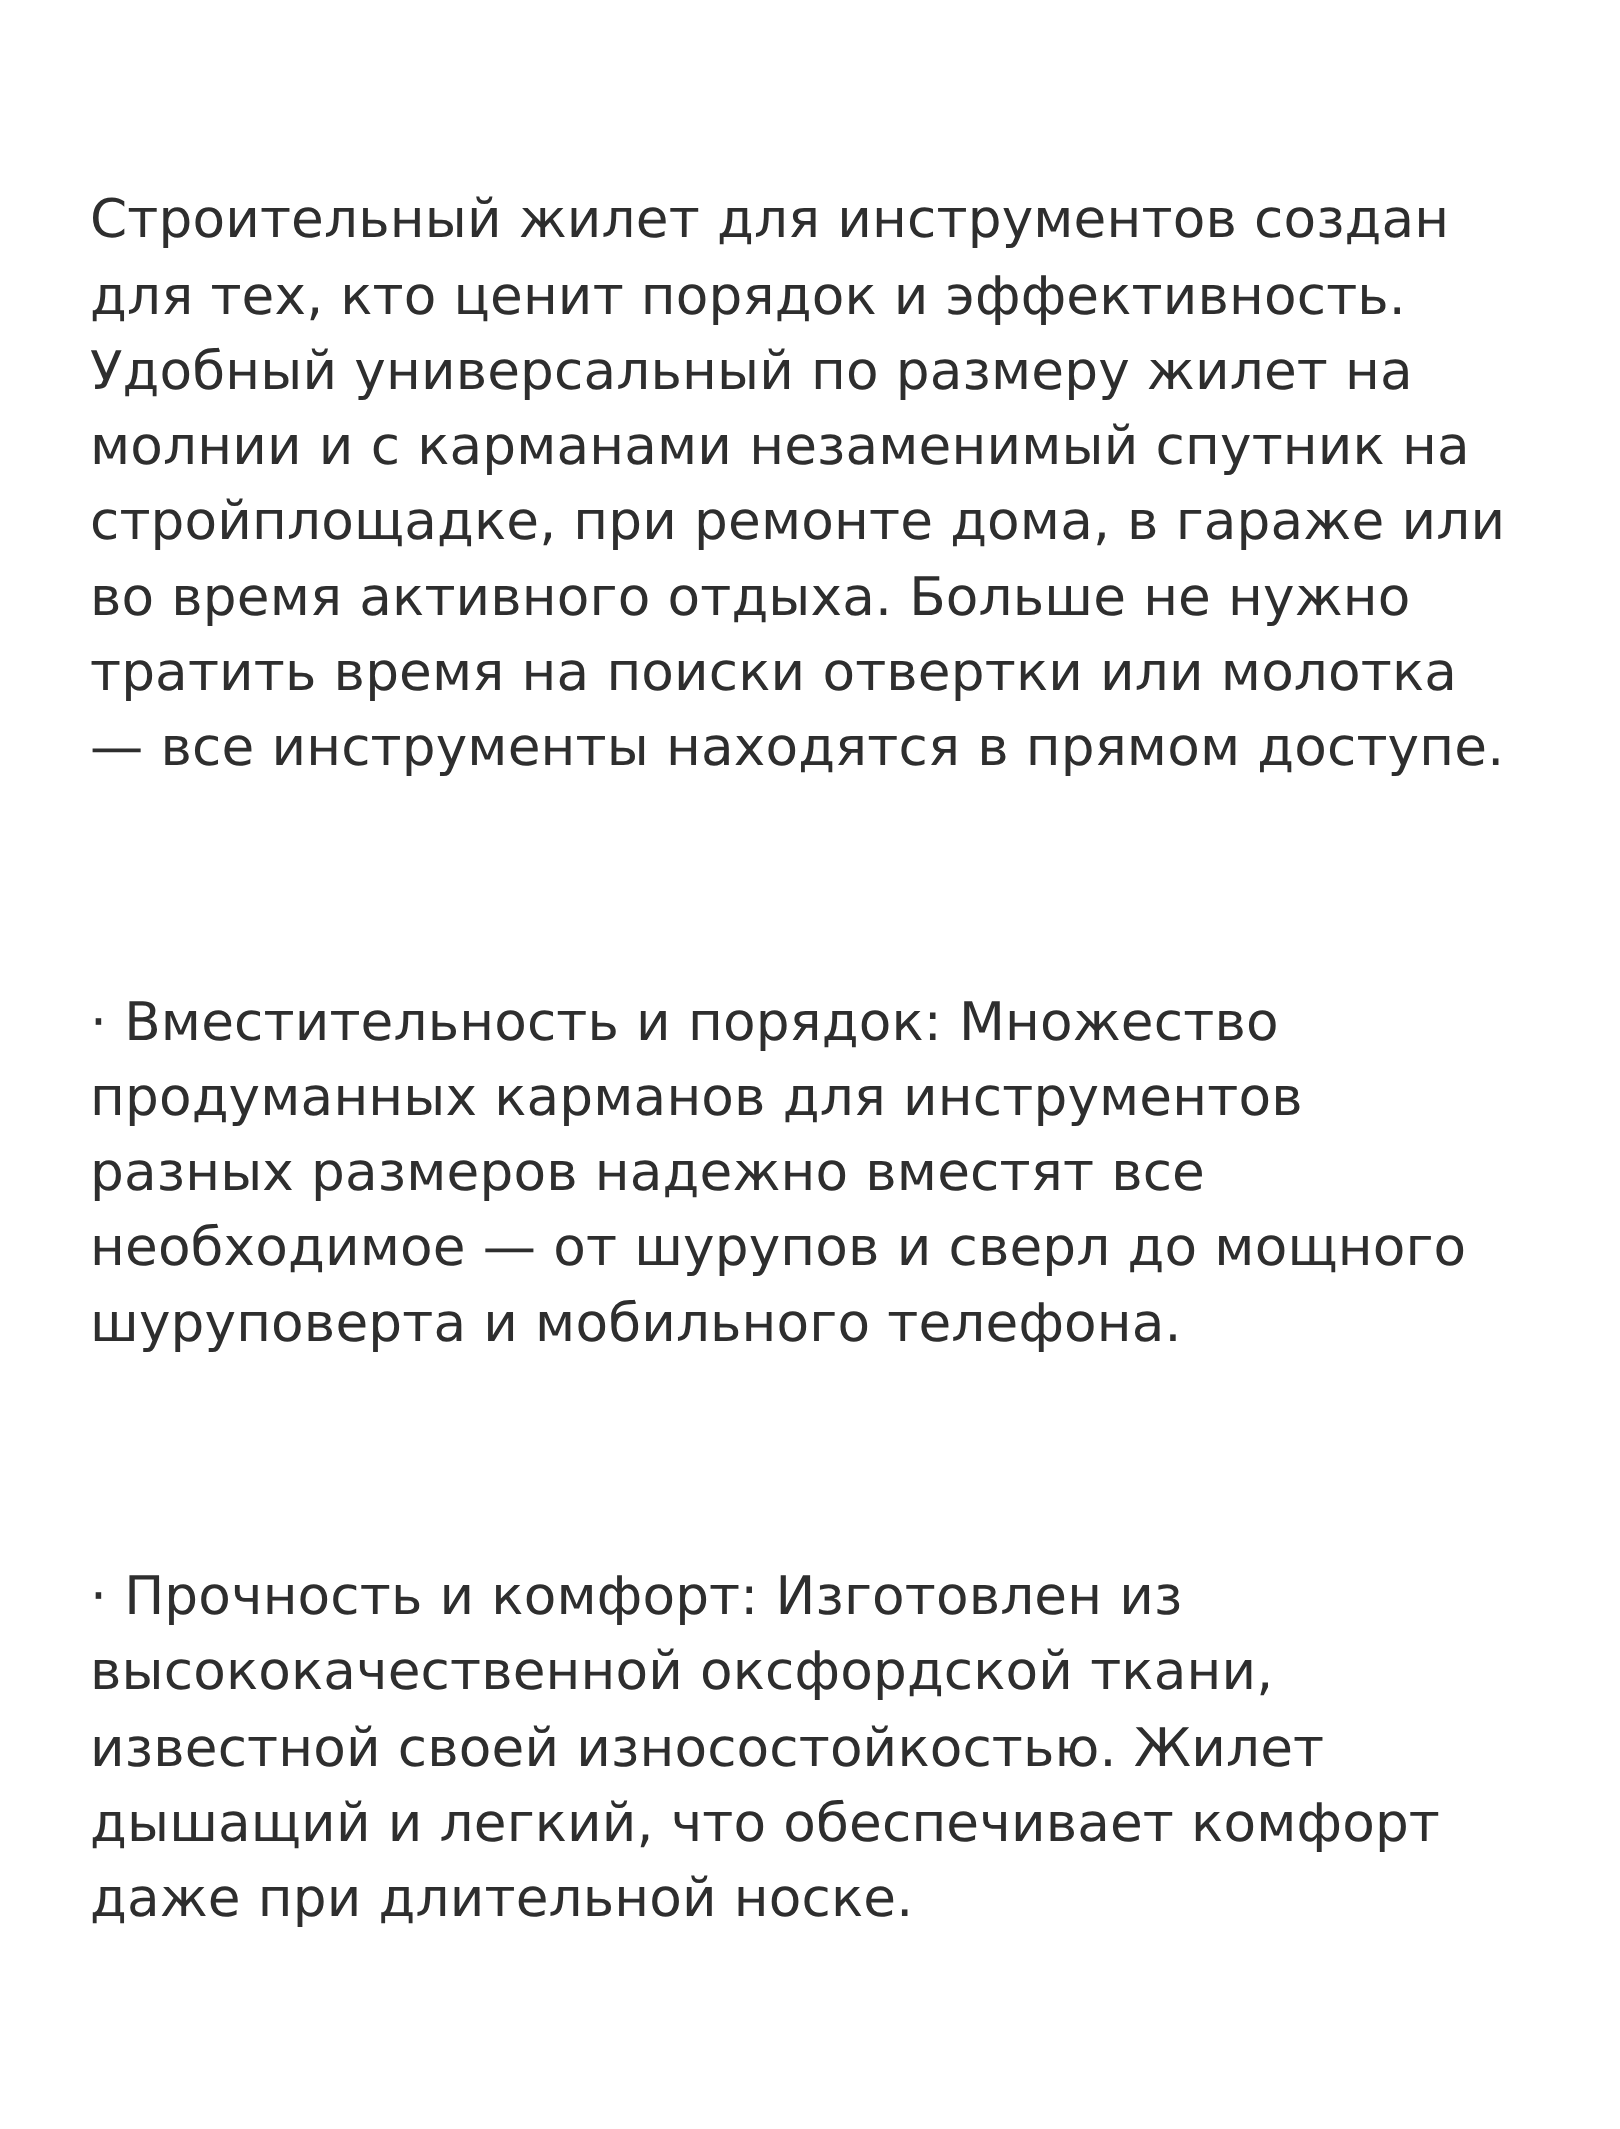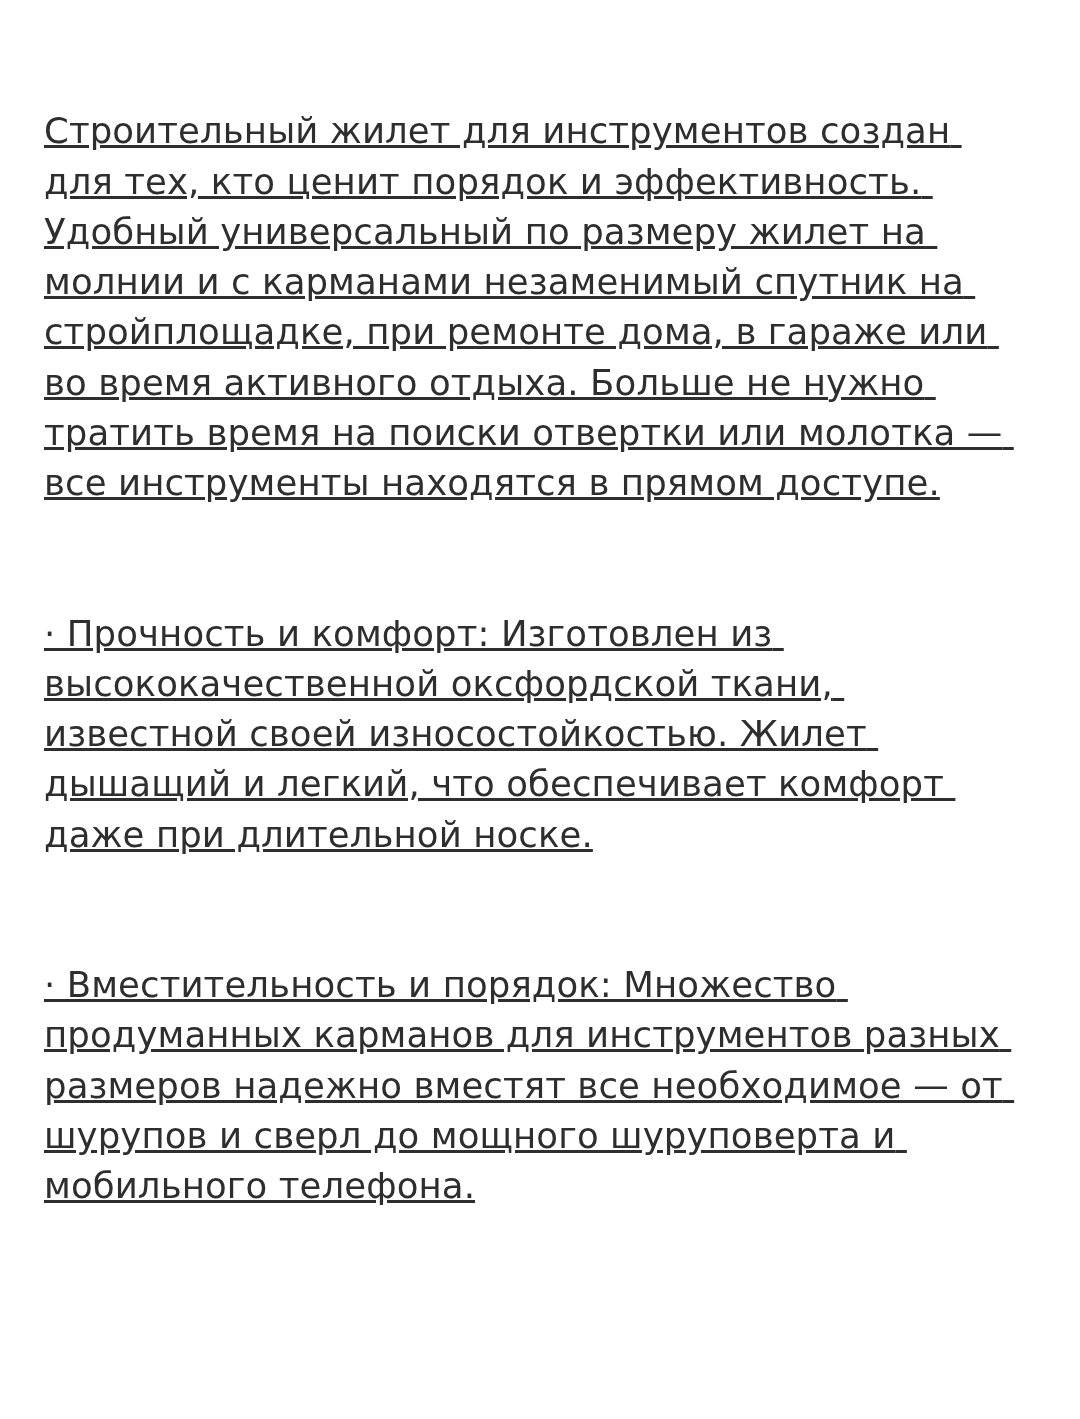--- a/index.html
+++ b/index.html
@@ -23,29 +23,28 @@
   .description {
     font-size: 35.5px;
     line-height: 1.415;
     font-weight: 400;
     letter-spacing: 0.1px;
     color: #2e2e2e;
     white-space: pre-wrap;
     word-wrap: break-word;
   }
   .para {
-    margin: 0;
+    margin: 16px;
     padding: 0;
-    text-decoration: underline;
   }
 </style>
 </head>
 <body>
 
 <div class="page">
   <div class="description">
     <p class="para">Строительный жилет для инструментов создан для тех, кто ценит порядок и эффективность. Удобный универсальный по размеру жилет на молнии и с карманами незаменимый спутник на стройплощадке, при ремонте дома, в гараже или во время активного отдыха. Больше не нужно тратить время на поиски отвертки или молотка — все инструменты находятся в прямом доступе.</p>
+    <p class="para">· Вместительность и порядок: Множество продуманных карманов для инструментов разных размеров надежно вместят все необходимое — от шурупов и сверл до мощного шуруповерта и мобильного телефона.</p>
     <p class="para">· Прочность и комфорт: Изготовлен из высококачественной оксфордской ткани, известной своей износостойкостью. Жилет дышащий и легкий, что обеспечивает комфорт даже при длительной носке.</p>
-    <p class="para">· Вместительность и порядок: Множество продуманных карманов для инструментов разных размеров надежно вместят все необходимое — от шурупов и сверл до мощного шуруповерта и мобильного телефона.</p>
     
     
   </div>
 </div>
 
 </body></html>

